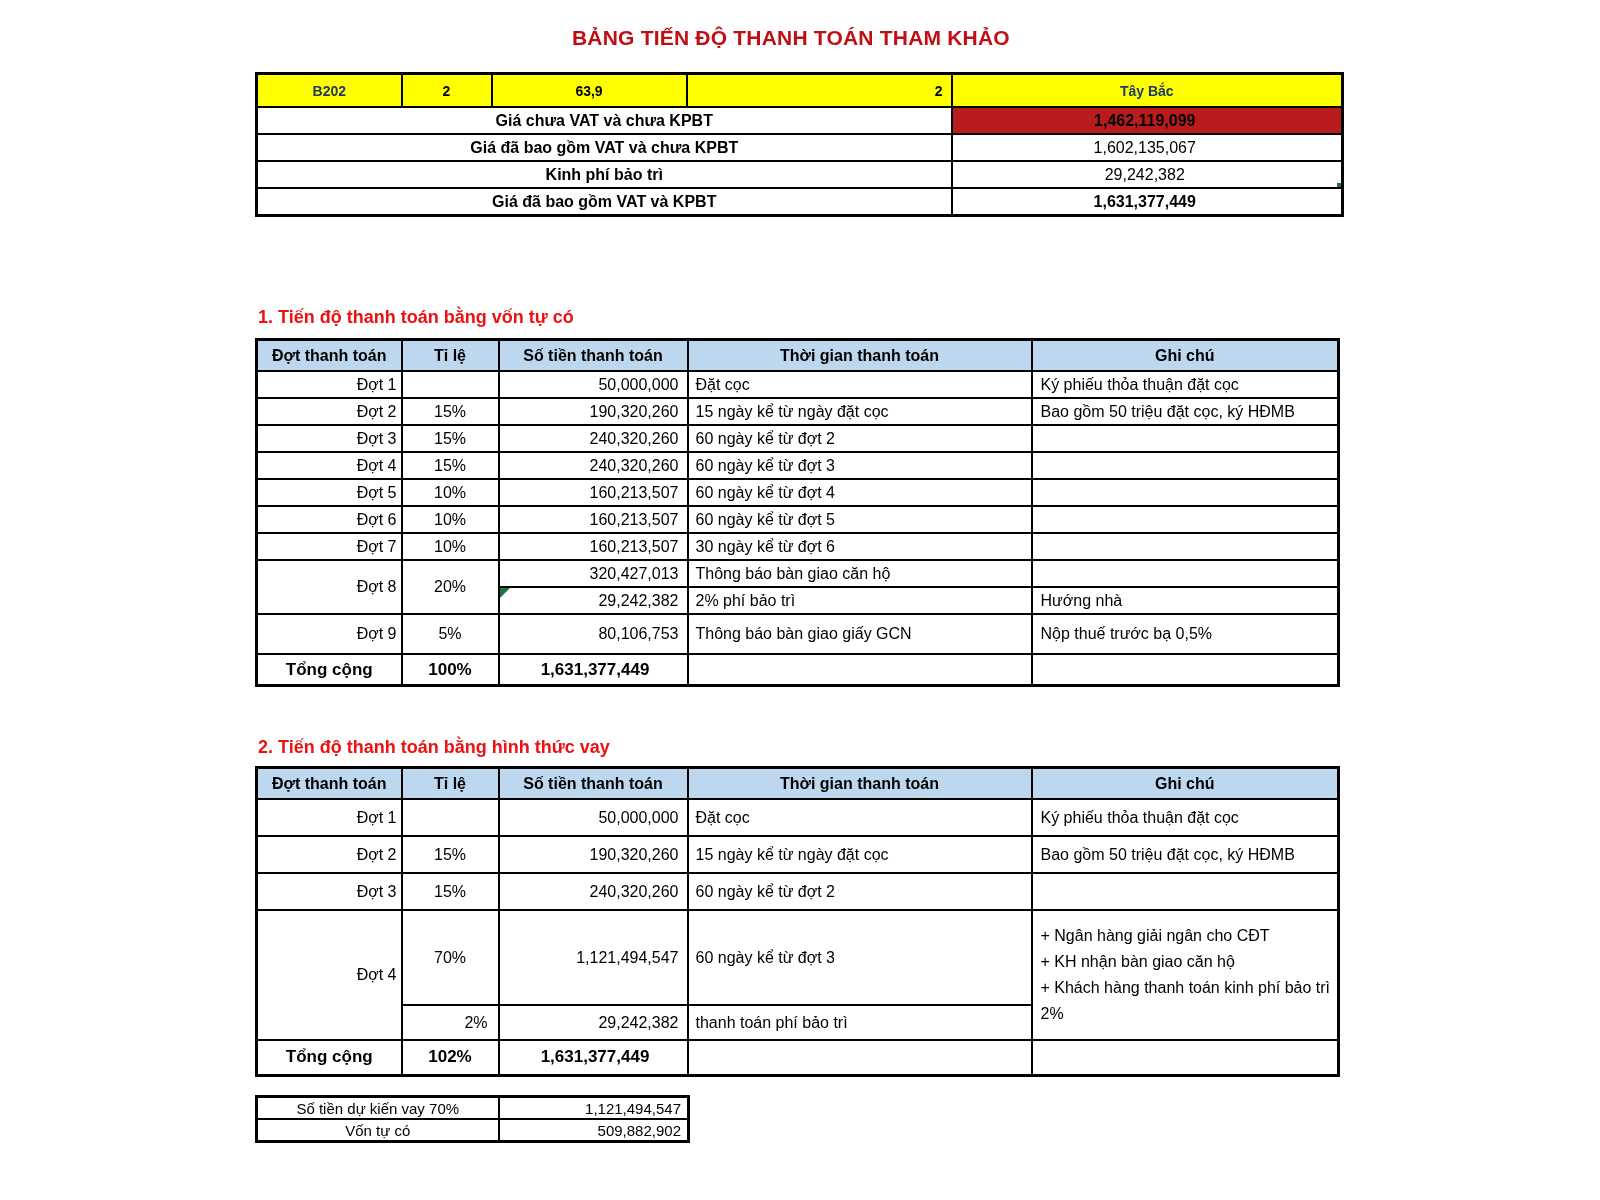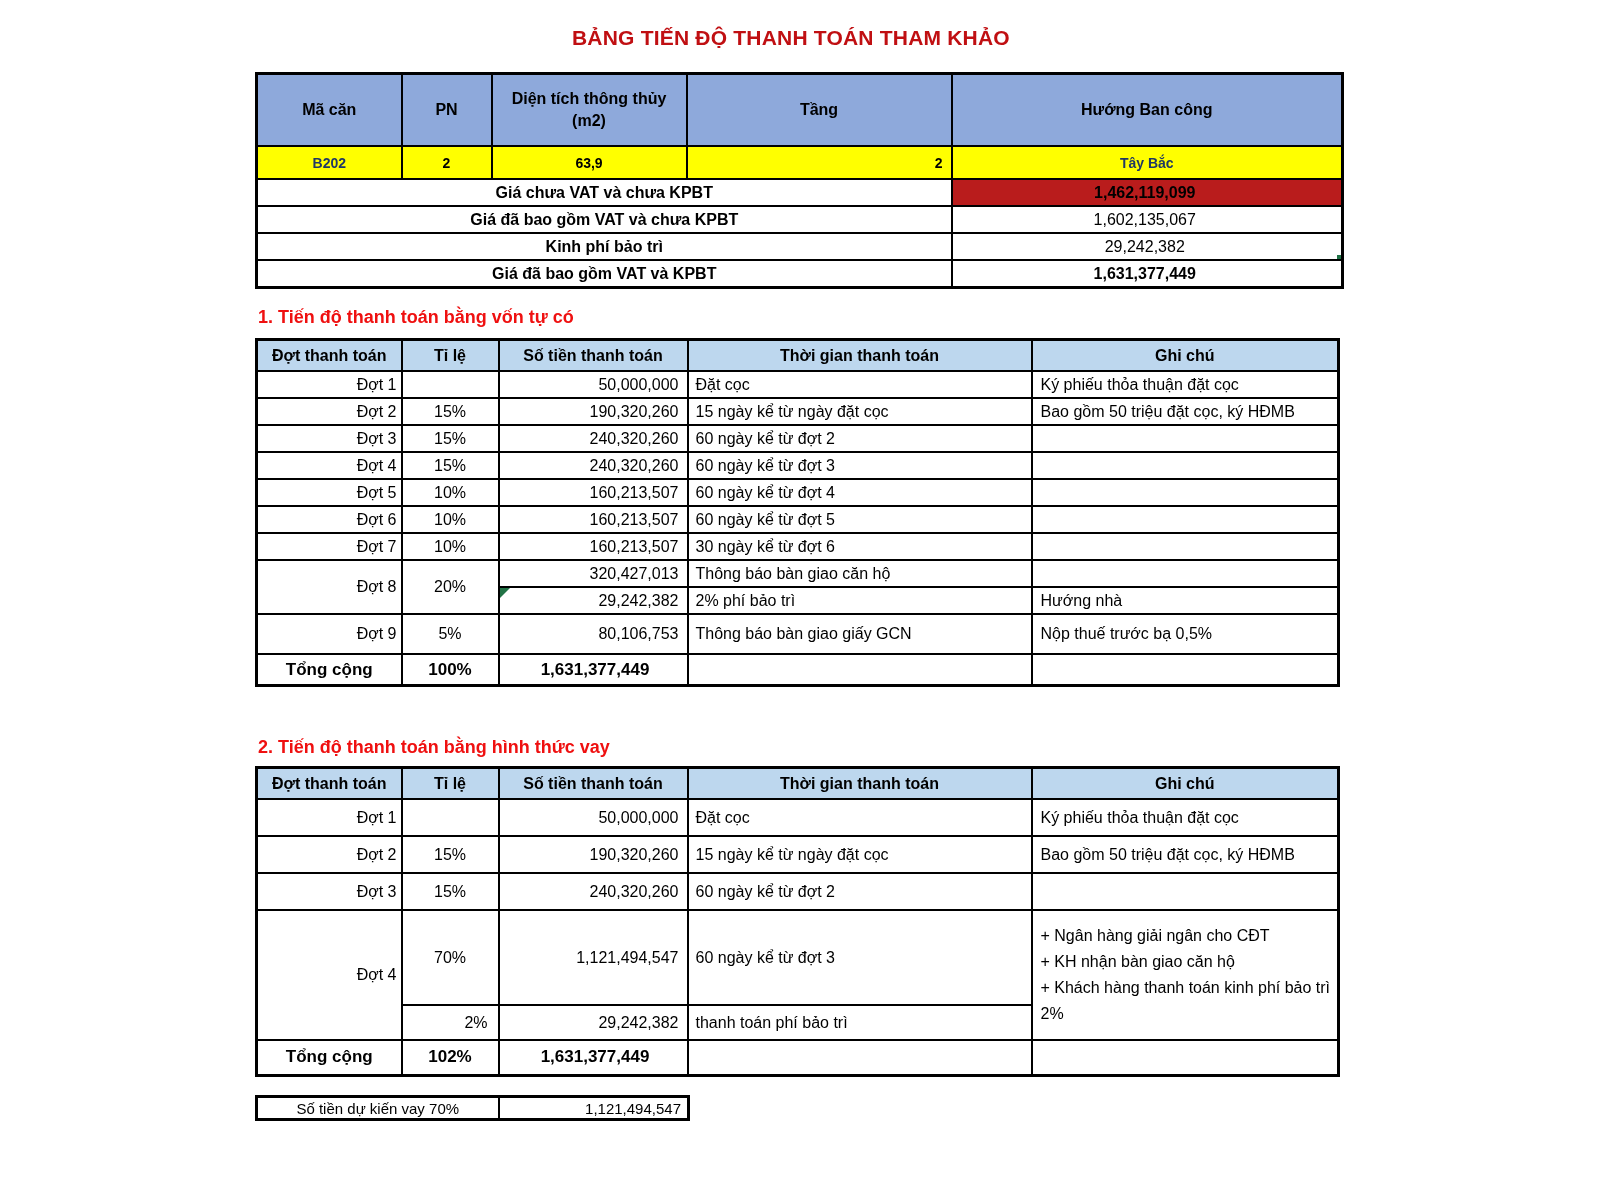--- a/index.html
+++ b/index.html
@@ -77,27 +77,20 @@
 
   <table class="tbl summary">
     <colgroup>
         <col style="width:145px">
         <col style="width:90px">
         <col style="width:195px">
         <col style="width:265px">
         <col style="width:391px">
       </colgroup>
     <tbody>
-        <tr class="head">
-      <th>Mã căn</th>
-      <th>PN</th>
-      <th>Diện tích thông thủy (m2)</th>
-      <th>Tầng</th>
-      <th>Hướng Ban công</th>
-    </tr>
     <tr class="unit">
       <td class="navy">B202</td>
       <td>2</td>
       <td>63,9</td>
       <td class="r">2</td>
       <td class="navy">Tây Bắc</td>
     </tr>
     <tr class="price">
       <td colspan="4" class="p-label">Giá chưa VAT và chưa KPBT</td>
       <td class="p-val yellowbg bold">1,462,119,099</td>
@@ -288,16 +281,20 @@
   <table class="tbl ftbl">
     <colgroup>
         <col style="width:242px">
         <col style="width:190px">
       </colgroup>
     <tbody>
         <tr>
       <td class="f-label">Số tiền dự kiến vay 70%</td>
       <td class="f-val">1,121,494,547</td>
     </tr>
+    <tr>
+      <td class="f-label">Vốn tự có</td>
+      <td class="f-val">509,882,902</td>
+    </tr>
   </tbody>
     </table>
 
 </div>
 
 </body></html>

